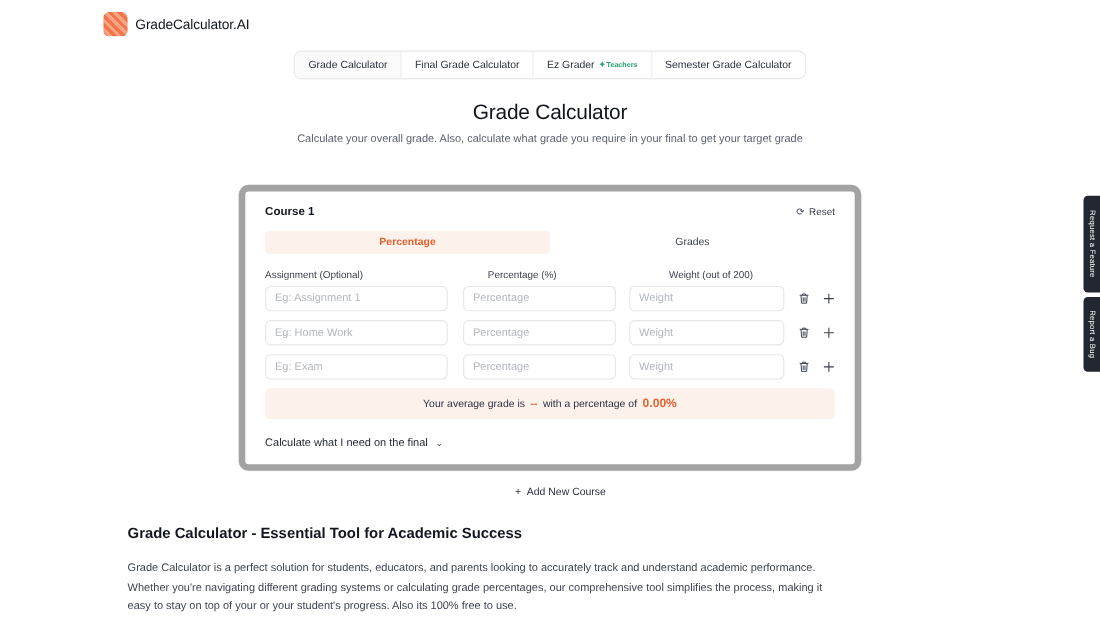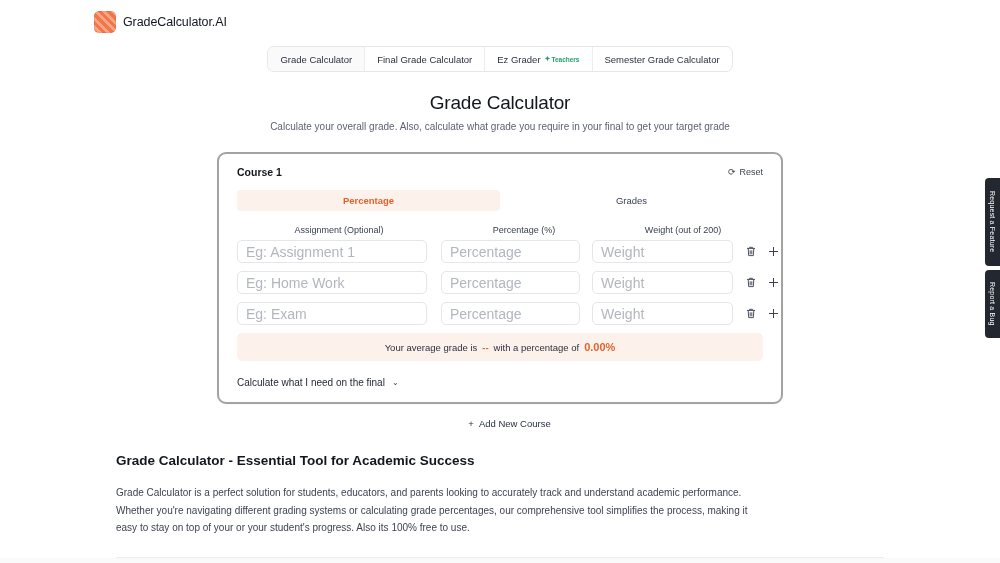--- a/index.html
+++ b/index.html
@@ -73,22 +73,22 @@
   }
   .hero p {
     margin: 7px 0 0 0;
     font-size: 10px;
     color: #5c6271;
   }
 
   
   .card {
     width: 566px;
-    margin: 20px auto 0 auto;
-    border: 2px solid #a3a3a3;
+    margin: 36px auto 0 auto;
+    border: 6px solid #a3a3a3;
     border-radius: 9px;
     background: #fff;
     padding: 12px 18px 14px 18px;
     box-shadow: 0 1px 2px rgba(16,24,40,0.03);
   }
   .card-top { display: flex; align-items: center; justify-content: space-between; }
   .course-title { font-size: 10.5px; font-weight: bold; color: #12161f; }
   .reset-btn {
     display: flex; align-items: center; gap: 4px;
     font-size: 9px; color: #3d4351; cursor: pointer;
@@ -116,37 +116,36 @@
     border-radius: 4px;
   }
   .toggle-seg.inactive { color: #3b4150; }
 
   
   .col-heads {
     display: flex;
     margin-top: 14px;
     font-size: 9px;
     color: #3b4150;
-    text-align: center;
   }
   .ch1 { width: 204px; }
   .ch2 { width: 166px; }
   .ch3 { width: 152px; }
 
   
   .rows { margin-top: 5px; }
   .row {
     display: flex; align-items: center;
     margin-bottom: 8px;
   }
   .inp {
     height: 23px;
     border: 1px solid #e6e6e9;
     border-radius: 5px;
-    font-size: 14px;
+    font-size: 10px;
     padding: 0 8px;
     color: #1f2430;
     background: #fff;
     font-family: "Liberation Sans", sans-serif;
     outline: none;
   }
   .inp::placeholder { color: #b2b6bf; }
   .inp-assignment { width: 190px; margin-right: 14px; }
   .inp-percentage { width: 139px; margin-right: 12px; }
   .inp-weight { width: 141px; margin-right: 12px; }

